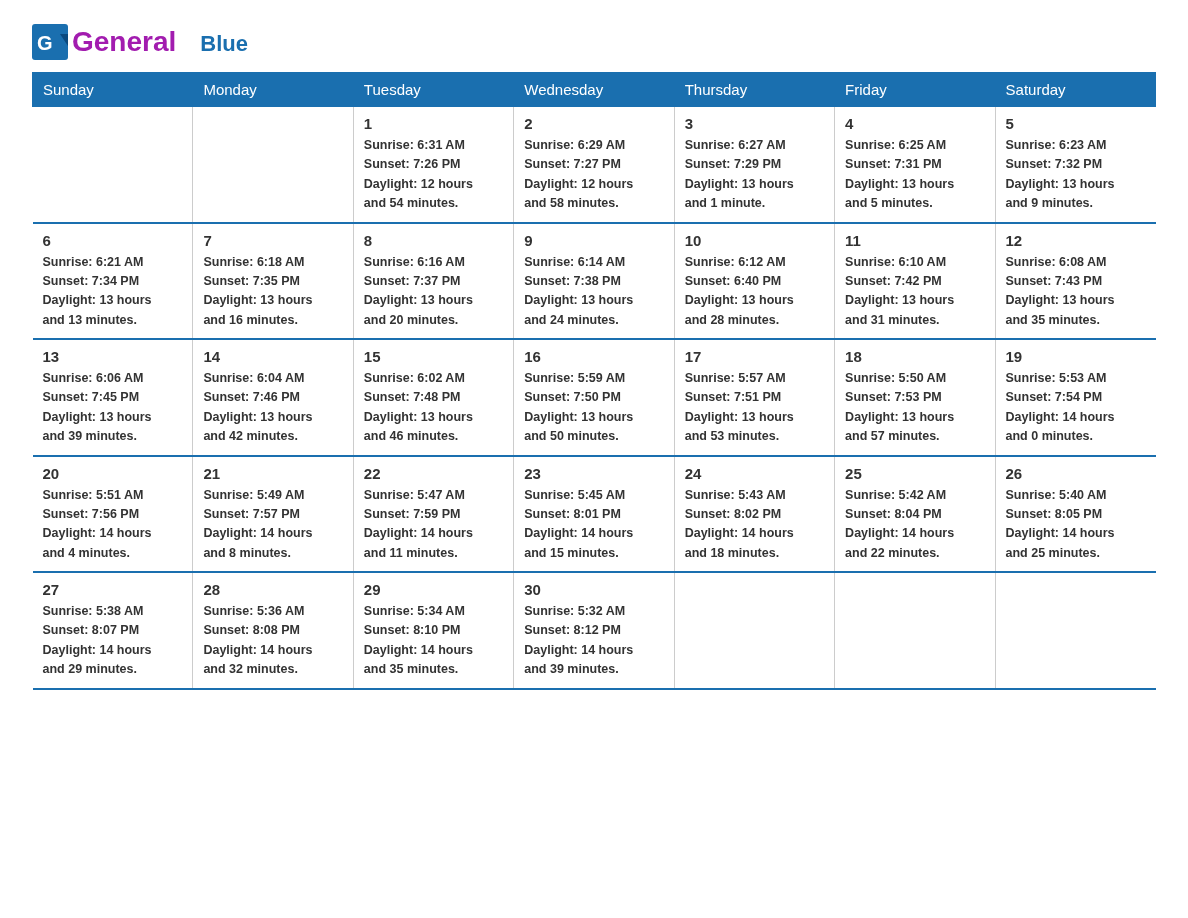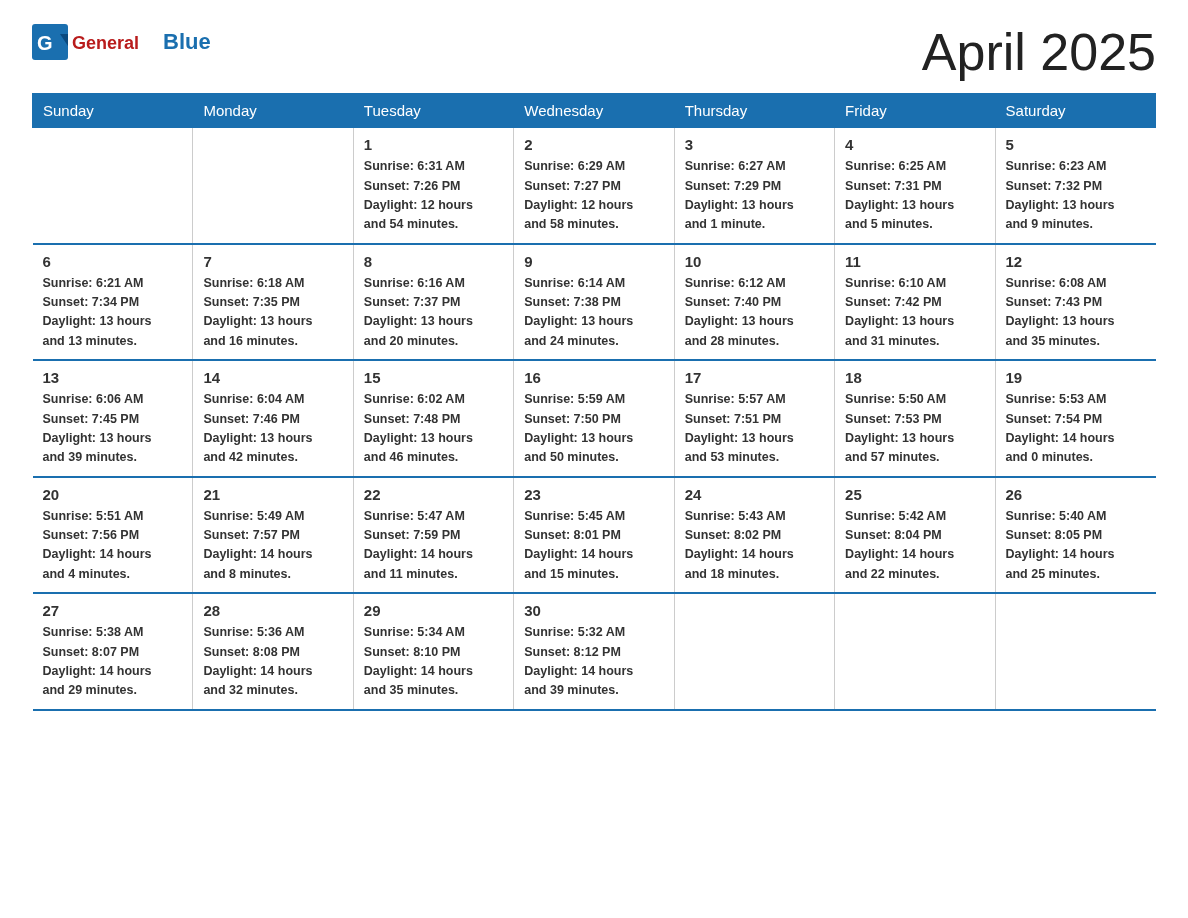--- a/index.html
+++ b/index.html
@@ -92,26 +92,25 @@
 
 <div class="header-row">
   <div class="logo-wrapper">
     <div class="logo-line1">
       <svg width="36" height="36" viewBox="0 0 36 36" style="margin-right:4px;">
         <rect width="36" height="36" fill="#1a6faf" rx="3"></rect>
         <text x="5" y="26" font-size="20" font-weight="bold" fill="white" font-family="Arial">G</text>
         <polygon points="28,10 36,10 36,22" fill="#0a4a7f"></polygon>
       </svg>
       <div>
-        <span style="font-size:18px;font-weight:bold;color:#b91c1c;margin-top:28px;">General</span><span style="font-size:22px;font-weight:bold;color:#1a6faf;margin-left:24px;">Blue</span>
+        <span style="font-size:28px;font-weight:bold;color:#a21caf;margin-top:28px;">General</span><span style="font-size:22px;font-weight:bold;color:#1a6faf;margin-left:24px;">Blue</span>
       </div>
     </div>
   </div>
   <div class="title-block">
-    <div class="month-title">April 2025</div>
   </div>
 </div>
 
 <table class="calendar">
   <thead>
     <tr>
     <th>Sunday</th>
         <th>Monday</th>
         <th>Tuesday</th>
         <th>Wednesday</th>
@@ -185,21 +184,21 @@
         <td>
           <span class="day-number">9</span>
           <div class="day-info" style="white-space: pre-line;">Sunrise: 6:14 AM
 Sunset: 7:38 PM
 Daylight: 13 hours
 and 24 minutes.</div>
         </td>
         <td>
           <span class="day-number">10</span>
           <div class="day-info" style="white-space: pre-line;">Sunrise: 6:12 AM
-Sunset: 7:40 PM
+Sunset: 6:40 PM
 Daylight: 13 hours
 and 28 minutes.</div>
         </td>
         <td>
           <span class="day-number">11</span>
           <div class="day-info" style="white-space: pre-line;">Sunrise: 6:10 AM
 Sunset: 7:42 PM
 Daylight: 13 hours
 and 31 minutes.</div>
         </td>

